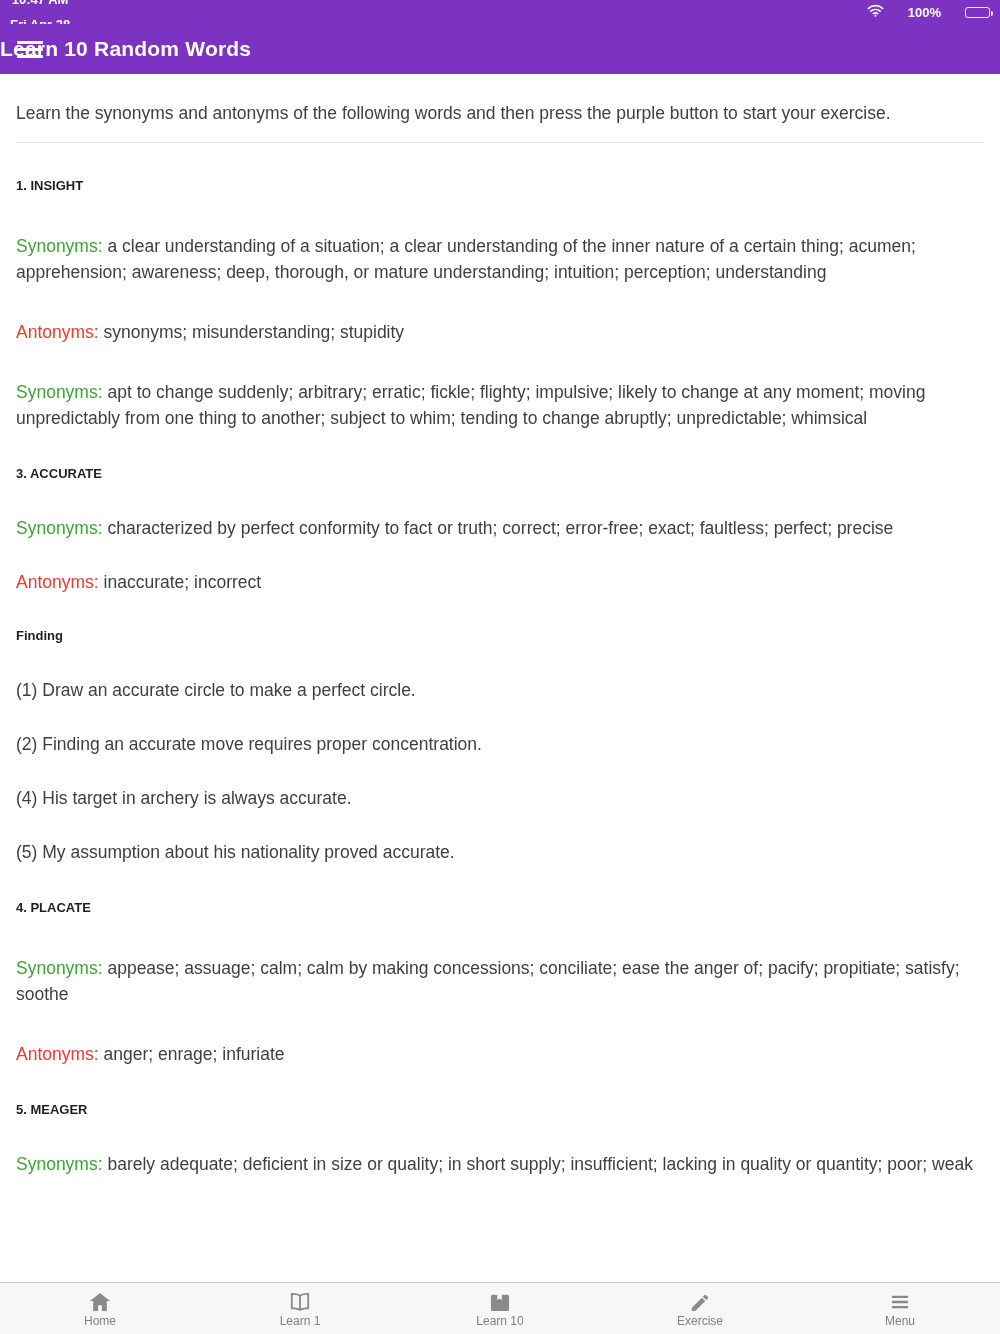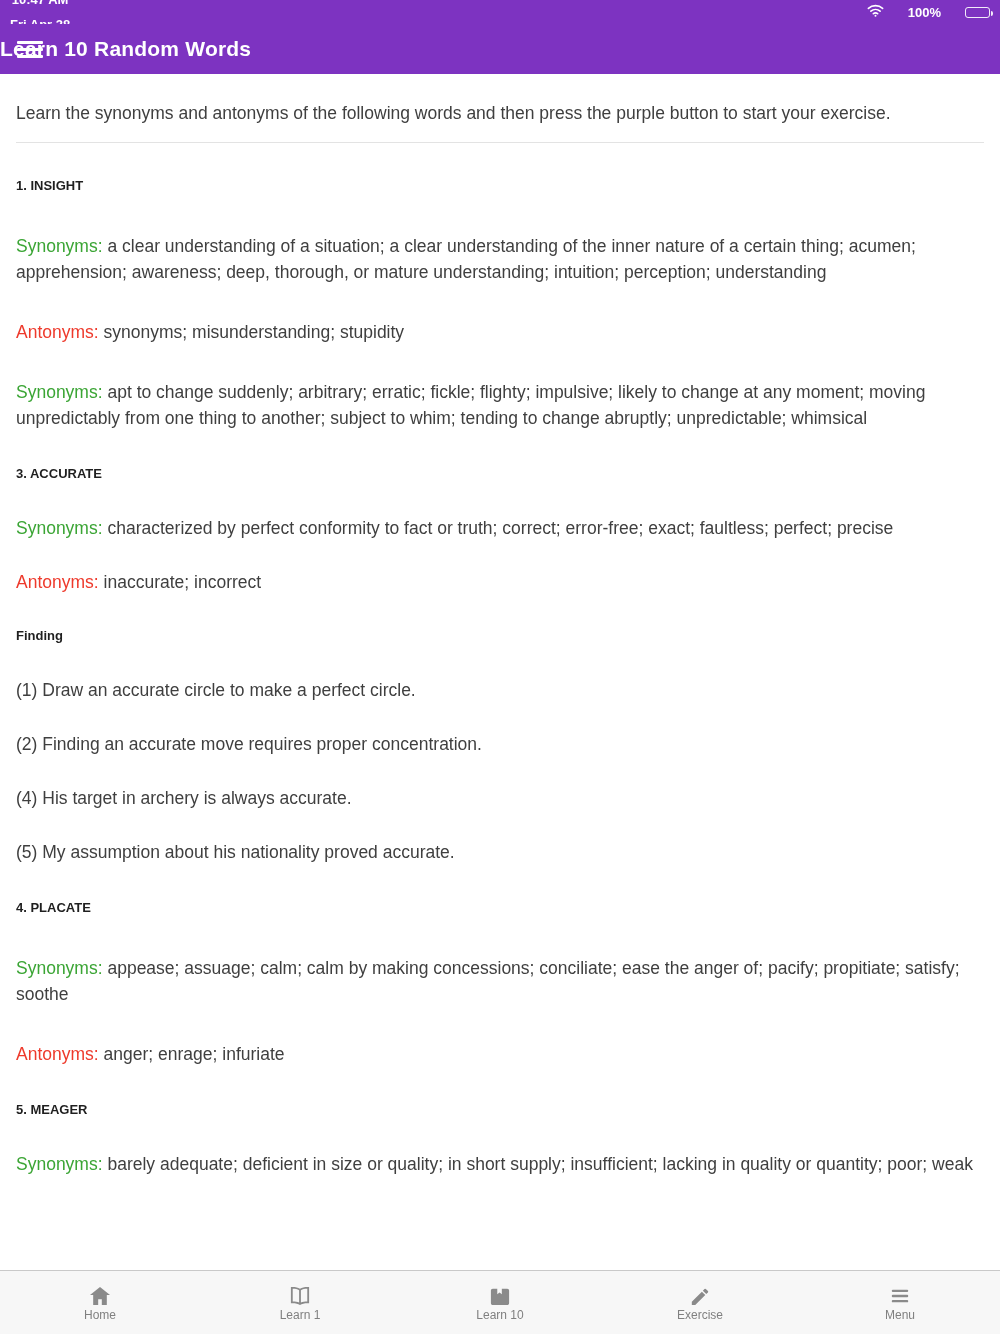--- a/index.html
+++ b/index.html
@@ -35,21 +35,21 @@
   .divider{border:none;border-top:1px solid #e3e3e3;margin:16px 0 0;}
   .word-heading{font-size:13px;line-height:26px;font-weight:700;color:var(--heading-text);margin:30px 0 0;}
   h3.word-heading{margin:18px 0 0;}
   .word-section.spaced h3.word-heading{margin-top:28px;}
   p.pair,p.example{margin:34px 0 0;}
   .word-section.spaced p.pair,.word-section.spaced p.example{margin-top:28px;}
   .label.syn{color:var(--syn);}
   .label.ant{color:var(--ant);}
 
   
-  .tabbar{position:absolute;left:0;right:0;bottom:0;height:64px;background:#f7f7f7;border-top:1px solid #c9c9c9;display:flex;justify-content:flex-end;}
+  .tabbar{position:absolute;left:0;right:0;bottom:0;height:52px;background:#f7f7f7;border-top:1px solid #c9c9c9;display:flex;justify-content:flex-end;}
   .tab{flex:1;display:flex;flex-direction:column;align-items:center;justify-content:center;gap:3px;color:var(--tab-gray);font-size:12px;cursor:pointer;padding-top:2px;}
   .tab svg{display:block;}
   .tab-label{line-height:1;}
 </style>
 </head>
 <body>
 
 <div class="screen">
 
   <div class="statusbar">

